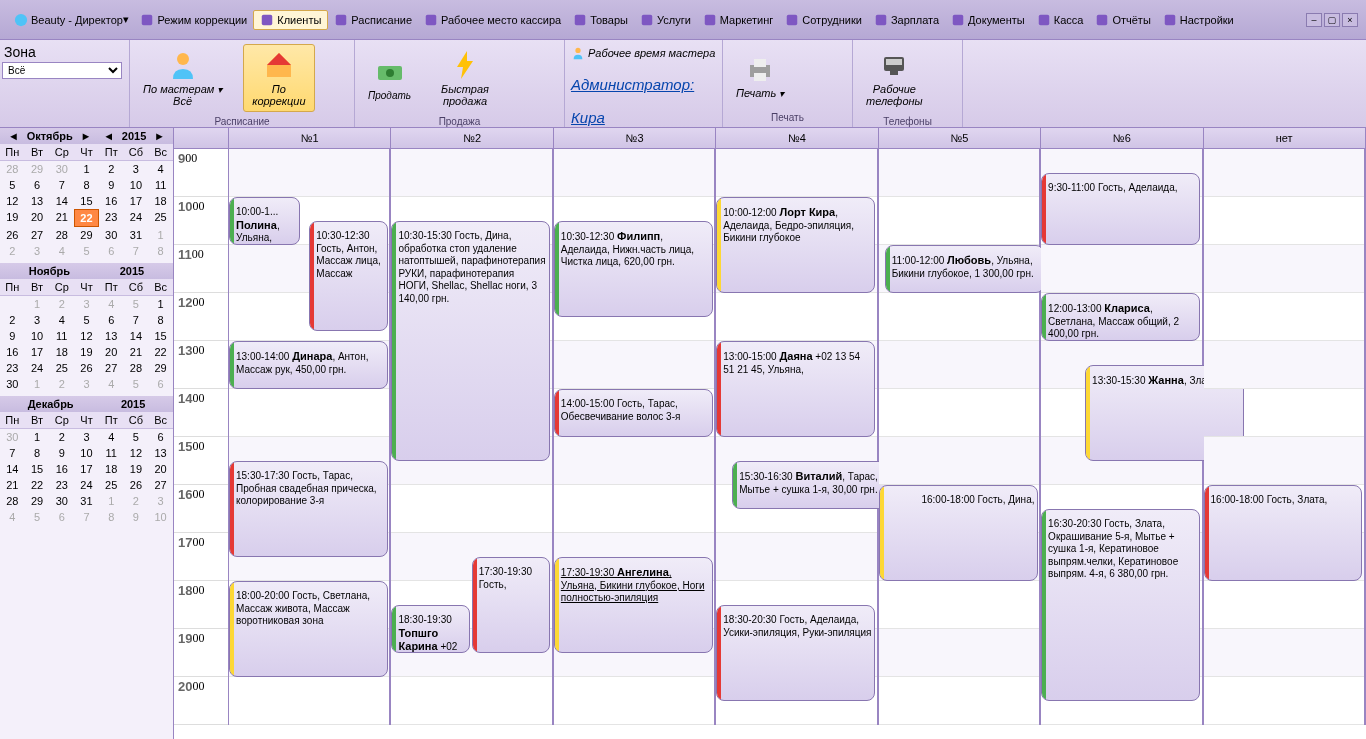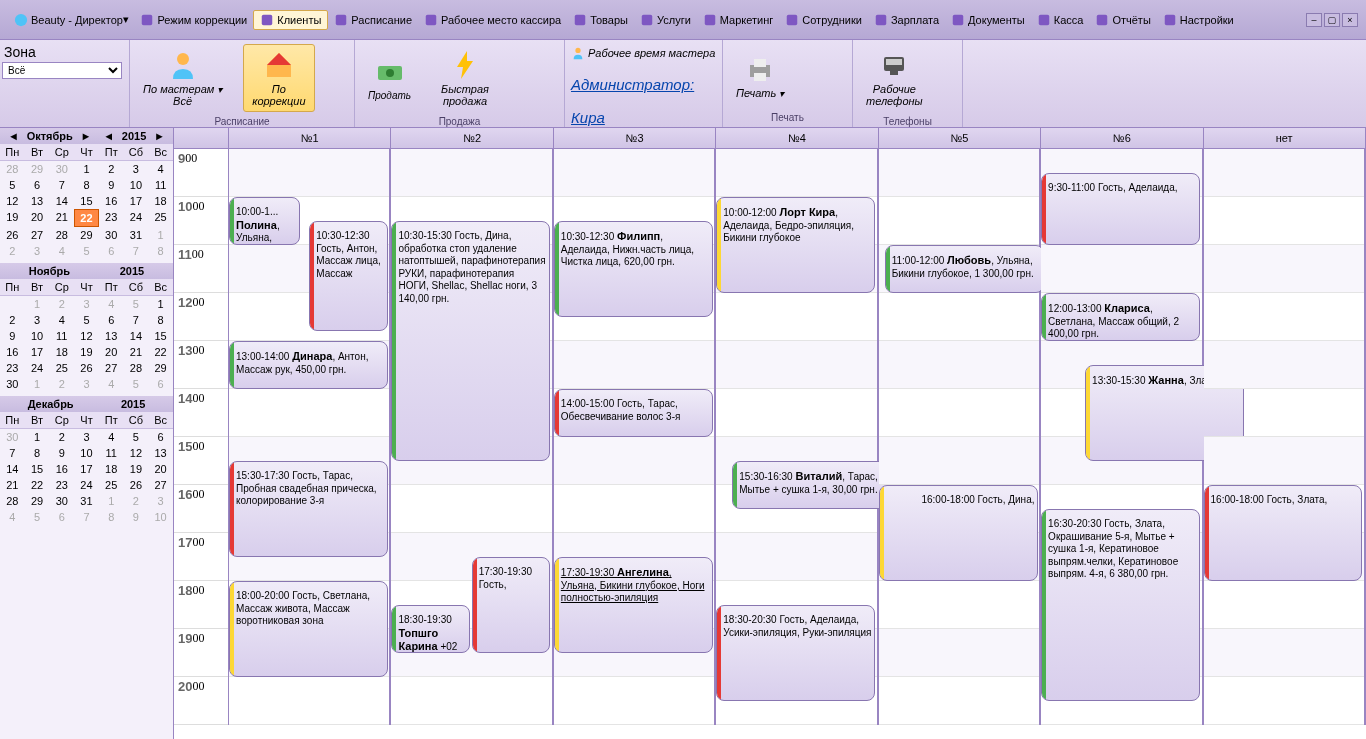--- a/index.html
+++ b/index.html
@@ -576,20 +576,21 @@
             <div class="sched-row"></div>
             <div class="sched-row"></div>
             <div class="sched-row"></div>
             <div class="sched-row"></div>
             <div class="sched-row"></div>
             <div class="sched-row"></div>
             <div class="sched-row"></div>
             <div class="sched-row"></div>
           </div>
           <div class="appt" style="top: 48px; height: 96px; left: 0%; width: 99%;"><div class="stripe yellow"></div>10:00-12:00 <b>Лорт Кира</b>, Аделаида, Бедро-эпиляция, Бикини глубокое</div>
+          <div class="appt" style="top: 192px; height: 96px; left: 0%; width: 99%;"><div class="stripe red"></div>13:00-15:00 <b>Даяна</b> +02 13 54 51 21 45, Ульяна,</div>
           <div class="appt" style="top: 312px; height: 48px; left: 0%; width: 99%; margin-left: 16px;"><div class="stripe green"></div>15:30-16:30 <b>Виталий</b>, Тарас, Мытье + сушка 1-я, 30,00 грн.</div>
           <div class="appt" style="top: 456px; height: 96px; left: 0%; width: 99%;"><div class="stripe red"></div>18:30-20:30  Гость, Аделаида, Усики-эпиляция, Руки-эпиляция</div>
         </div>
         <div class="sched-col">
           <div class="sched-col-grid">
             <div class="sched-row"></div>
             <div class="sched-row"></div>
             <div class="sched-row"></div>
             <div class="sched-row"></div>
             <div class="sched-row"></div>

